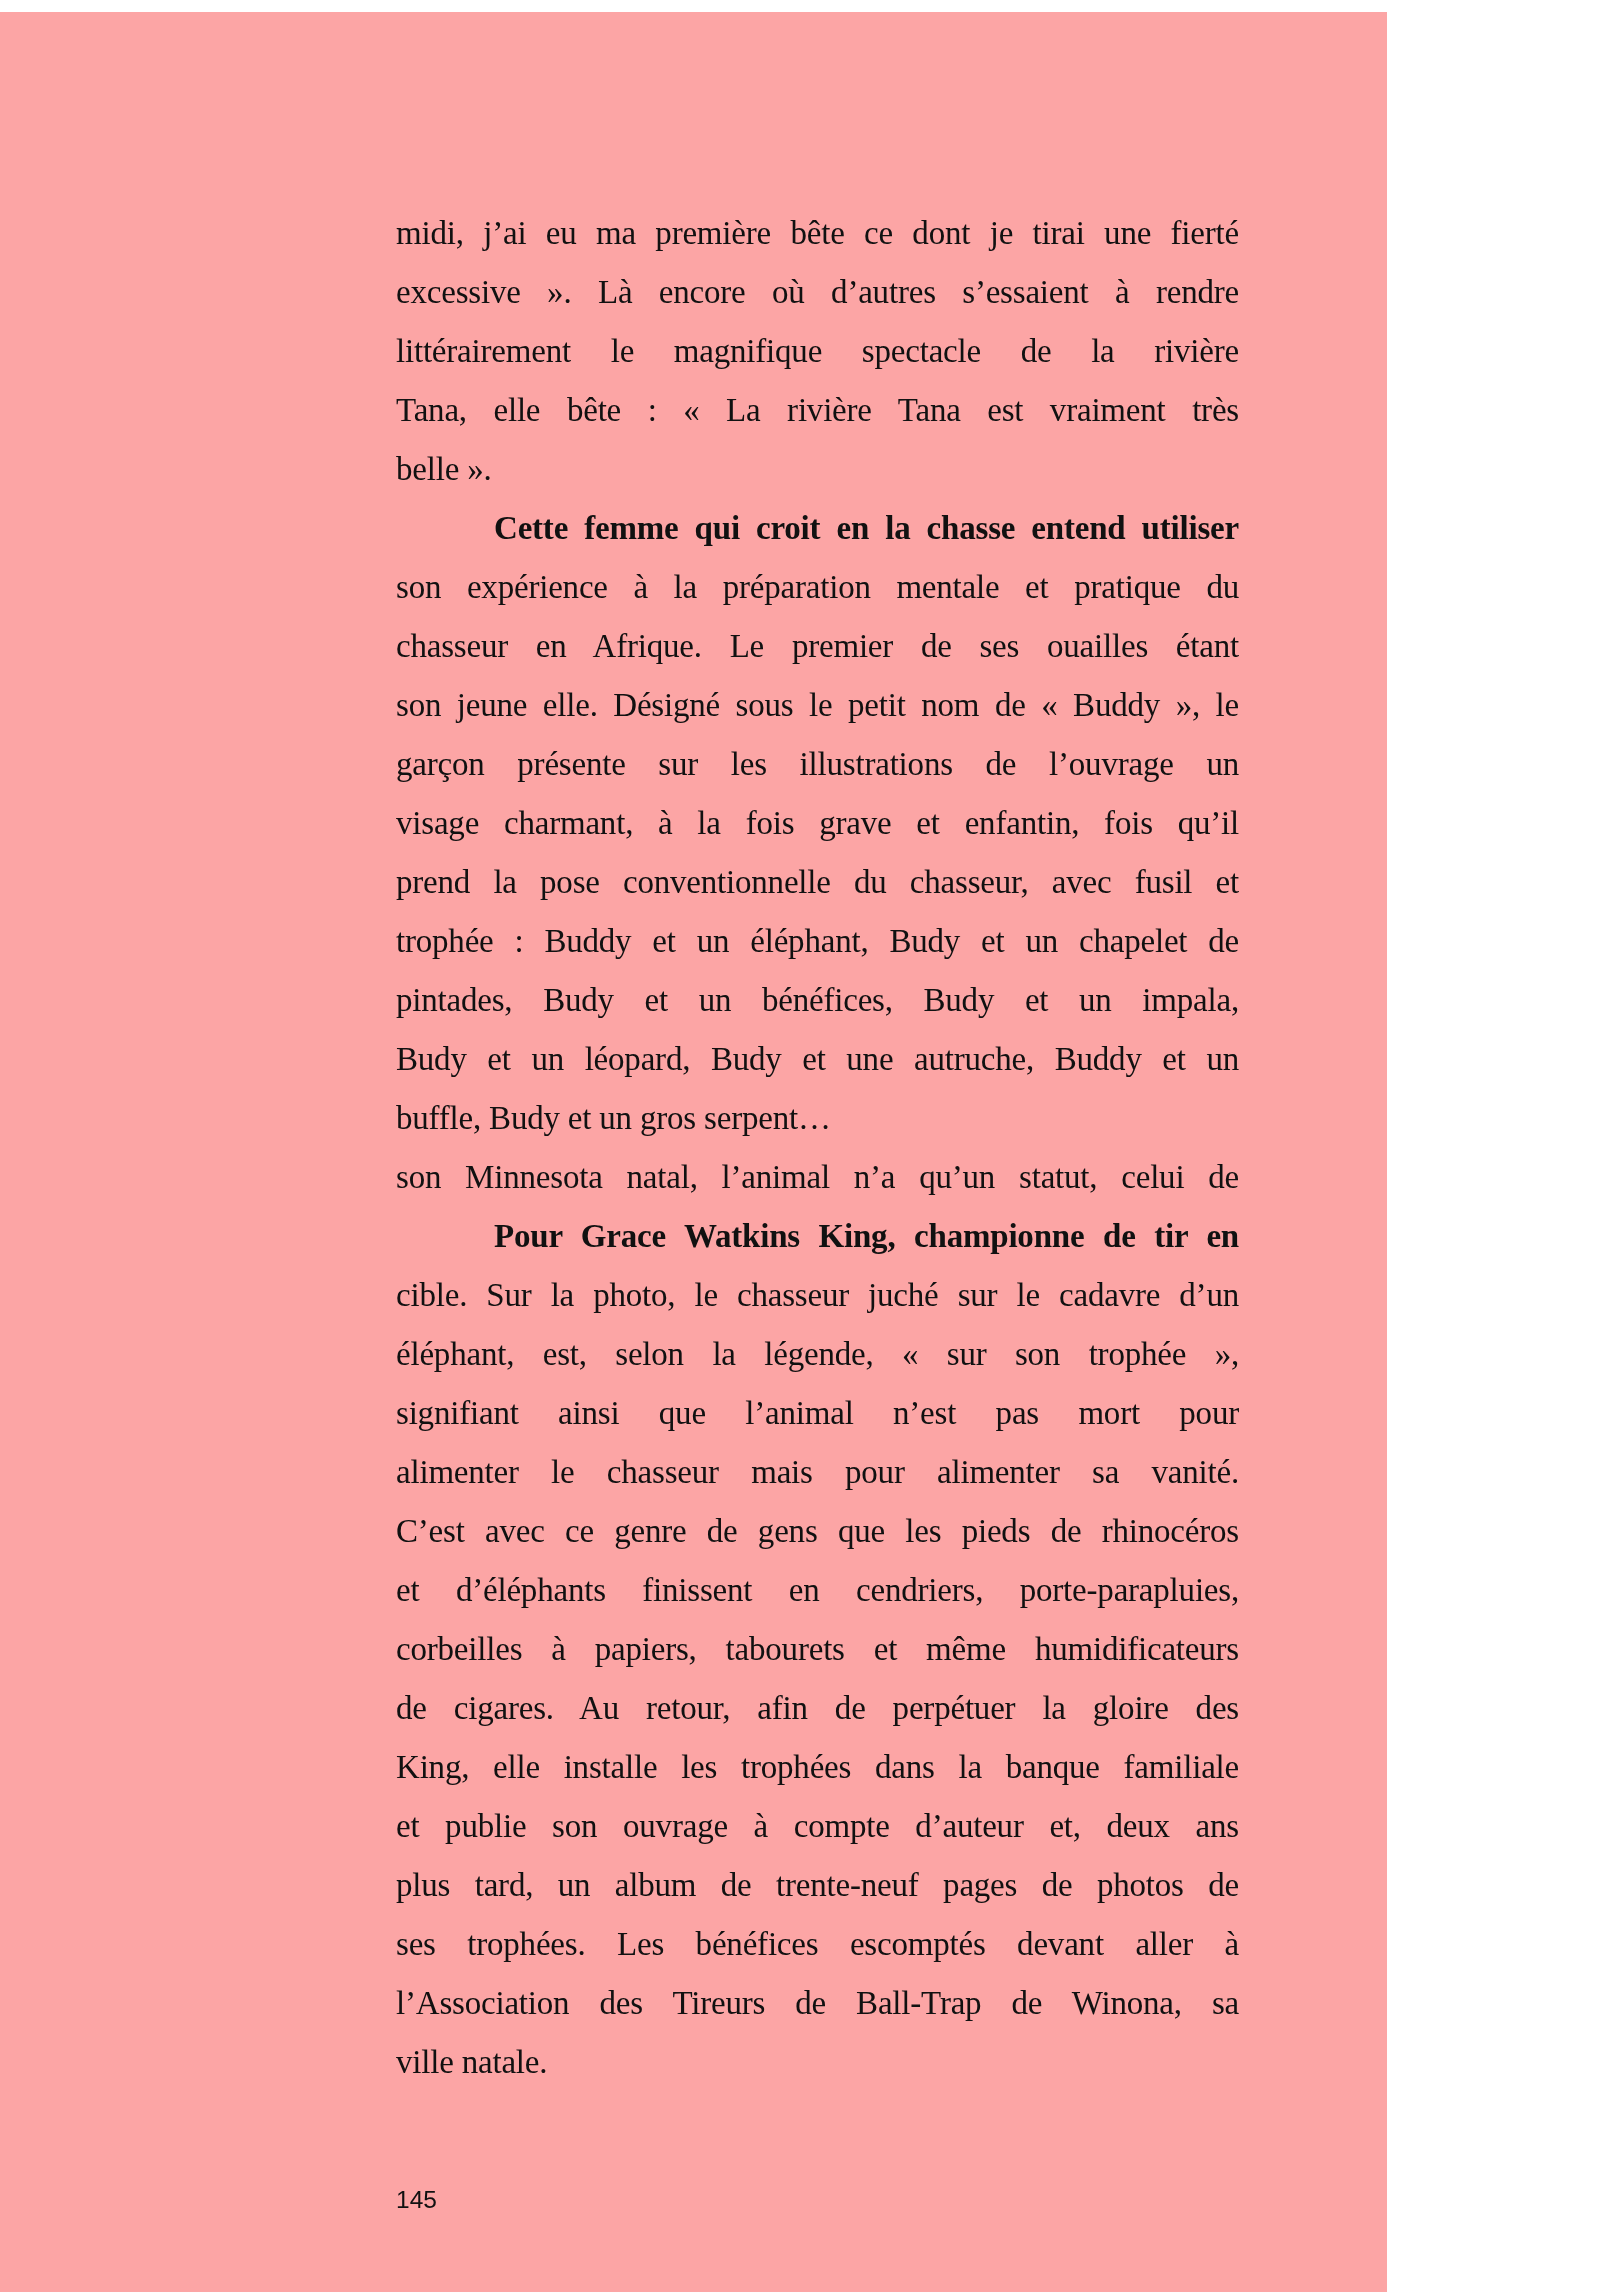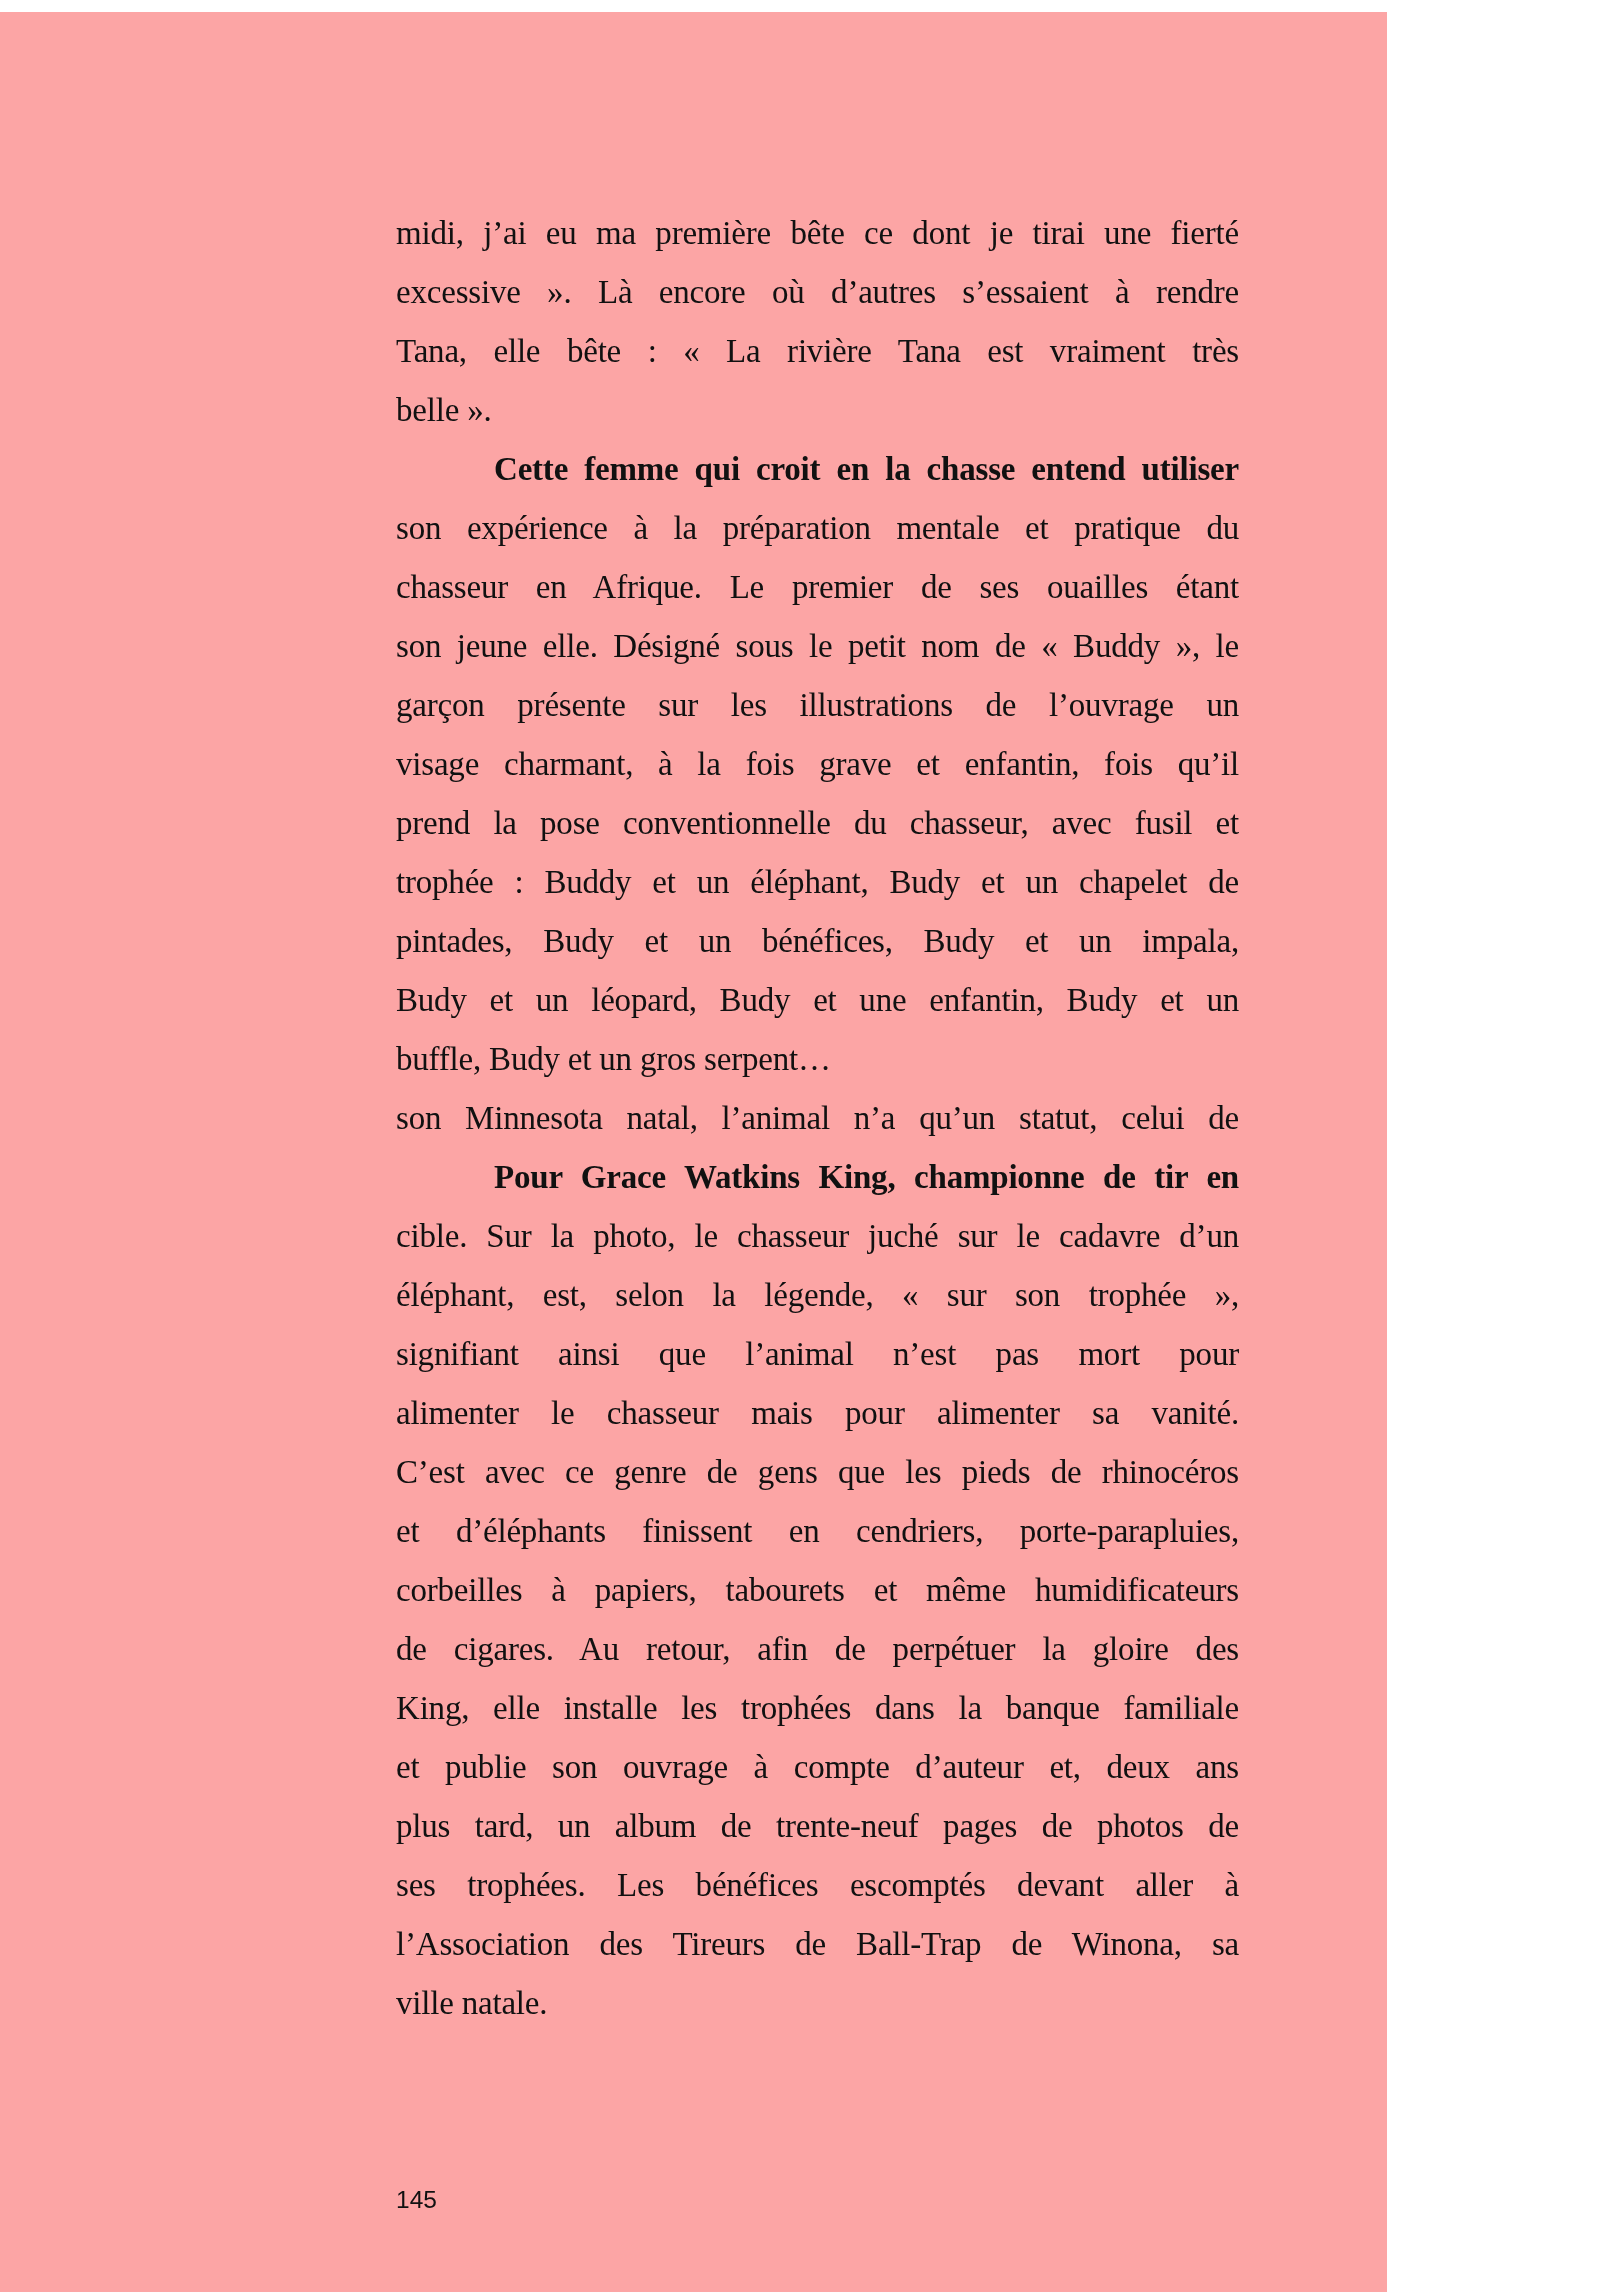--- a/index.html
+++ b/index.html
@@ -57,35 +57,36 @@
   </style>
 </head>
 <body>
 
 <div class="page">
   <div class="text-block">
 
     <div>
       <span class="line">midi, j’ai eu ma première bête ce dont je tirai une fierté</span>
       <span class="line">excessive ». Là encore où d’autres s’essaient à rendre</span>
+      <span class="line">littérairement le magnifique spectacle de la rivière</span>
       <span class="line">Tana, elle bête : « La rivière Tana est vraiment très</span>
       <span class="line last">belle ».</span>
     </div>
 
     <div>
       <span class="line indent">Cette femme qui croit en la chasse entend utiliser</span>
       <span class="line">son expérience à la préparation mentale et pratique du</span>
       <span class="line">chasseur en Afrique. Le premier de ses ouailles étant</span>
       <span class="line">son jeune elle. Désigné sous le petit nom de « Buddy », le</span>
       <span class="line">garçon présente sur les illustrations de l’ouvrage un</span>
       <span class="line">visage charmant, à la fois grave et enfantin, fois qu’il</span>
       <span class="line">prend la pose conventionnelle du chasseur, avec fusil et</span>
       <span class="line">trophée : Buddy et un éléphant, Budy et un chapelet de</span>
       <span class="line">pintades, Budy et un bénéfices, Budy et un impala,</span>
-      <span class="line">Budy et un léopard, Budy et une enfantin, Budy et un</span>
+      <span class="line">Budy et un léopard, Budy et une autruche, Buddy et un</span>
       <span class="line last">buffle, Budy et un gros serpent…</span>
     </div>
 
     <div>
       <span class="line">son Minnesota natal, l’animal n’a qu’un statut, celui de</span>
       <span class="line indent">Pour Grace Watkins King, championne de tir en</span>
       <span class="line">cible. Sur la photo, le chasseur juché sur le cadavre d’un</span>
       <span class="line">éléphant, est, selon la légende, « sur son trophée »,</span>
       <span class="line">signifiant ainsi que l’animal n’est pas mort pour</span>
       <span class="line">alimenter le chasseur mais pour alimenter sa vanité.</span>

